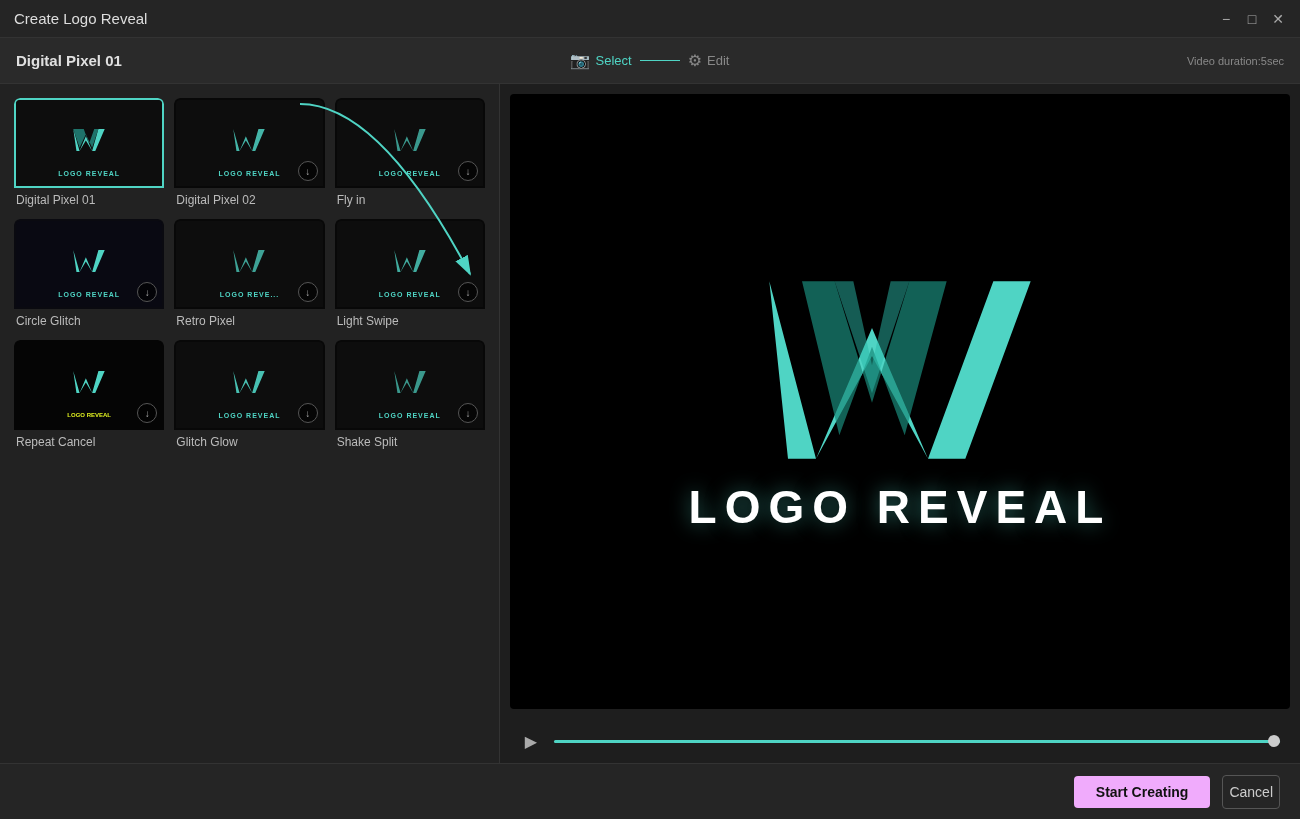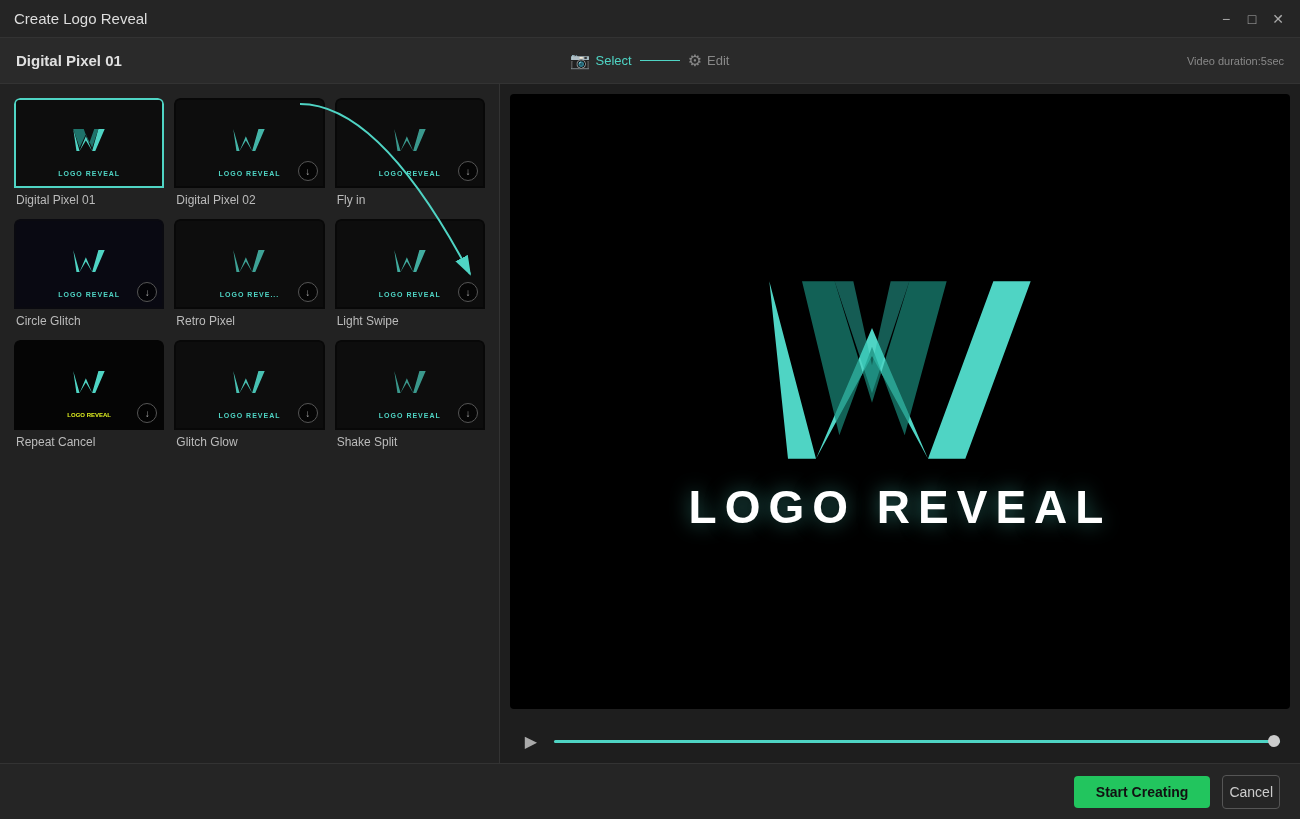--- a/index.html
+++ b/index.html
@@ -272,21 +272,21 @@
       align-items: center;
       justify-content: flex-end;
       background: #252525;
       padding: 10px 20px;
       gap: 12px;
       height: 56px;
       border-top: 1px solid #333;
     }
 
     .btn-start {
-      background: #22c55e;
+      background: #f0abfc;
       color: #111;
       border: none;
       border-radius: 4px;
       padding: 8px 22px;
       font-size: 14px;
       font-weight: 600;
       cursor: pointer;
     }
 
     .btn-cancel {

